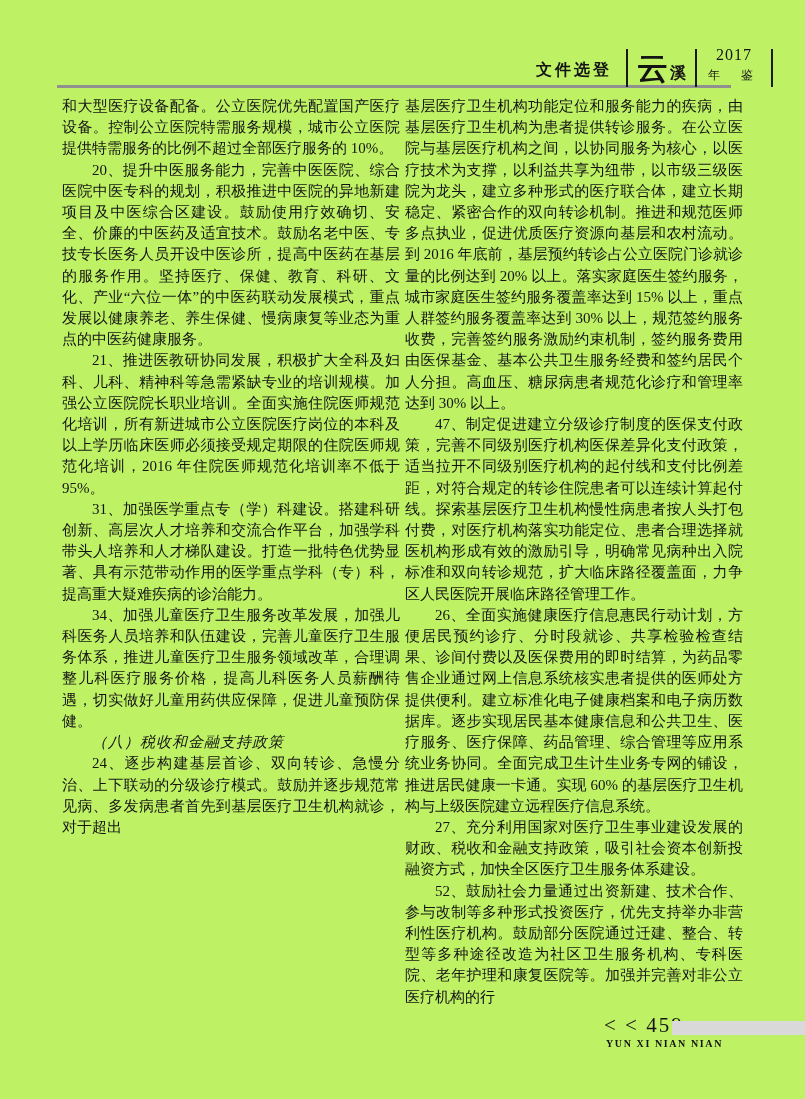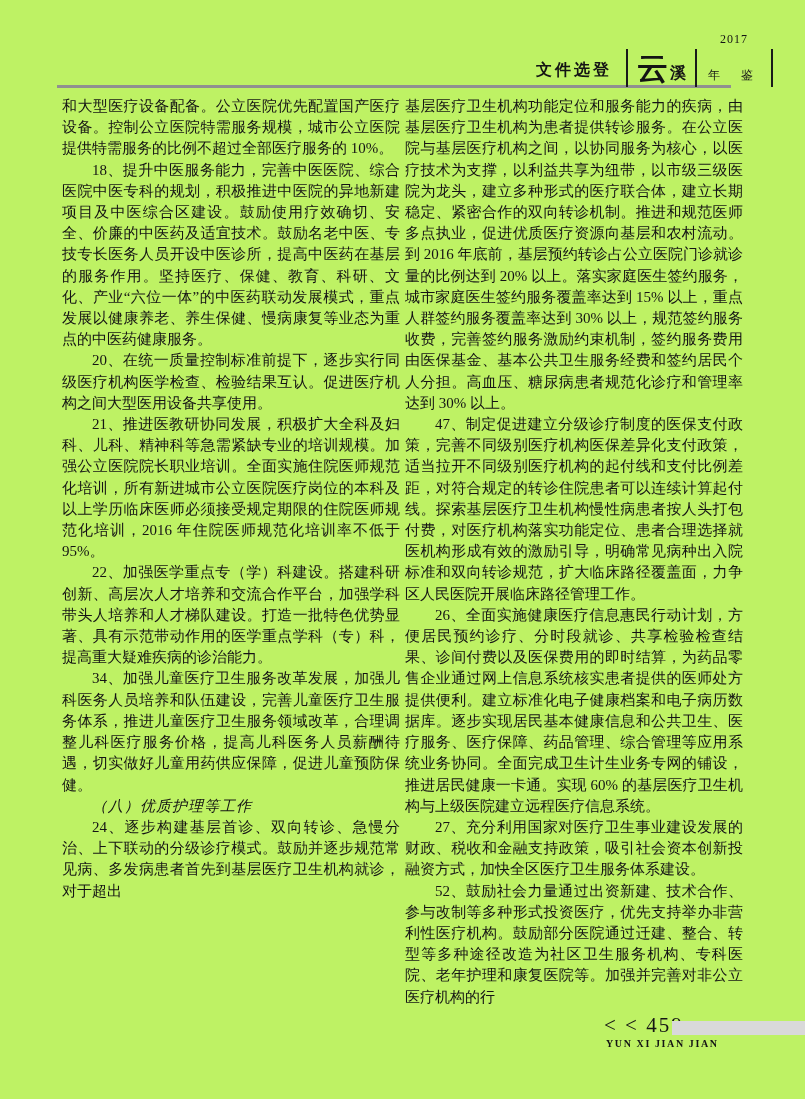--- a/index.html
+++ b/index.html
@@ -27,22 +27,22 @@
     padding-bottom: 6px; margin-right: 14px; white-space: nowrap;
   }
   .vbar { width: 2px; height: 38px; background: #1a1a1a; align-self: flex-end; }
   .brand { display: flex; align-items: flex-end; margin: 0 9px; padding-bottom: 3px; }
   .brand-large { font-size: 31px; font-weight: bold; line-height: 1; }
   .brand-small { font-size: 16px; font-weight: bold; margin-left: 2px; }
   .year-block {
     display: flex; flex-direction: column; align-items: center;
     margin: 0 9px; padding-bottom: 3px;
   }
-  .year { font-size: 12px; line-height: 1.1; letter-spacing: 1px; }
-  .yearbook { font-size: 12px; letter-spacing: 9px; margin-top: 21px; text-indent: 9px; direction: rtl; }
+  .year { font-size: 16px; line-height: 1.1; letter-spacing: 1px; }
+  .yearbook { font-size: 12px; letter-spacing: 9px; margin-top: 3px; text-indent: 9px; direction: rtl; }
   .yearbook { direction: ltr; text-indent: 0; padding-left: 2px; }
 
   
   .columns {
     position: absolute; left: 62px; top: 96px; width: 687px;
     display: flex; gap: 5px;
   }
   .col {
     width: 338px;
     font-size: 15px; line-height: 21.2px;
@@ -88,35 +88,34 @@
     <span class="year-block">
       <span class="year">2017</span>
       <span class="yearbook">年 鉴</span>
     </span>
     <span class="vbar"></span>
   </div>
 
   <main class="columns">
     <section class="col">
       <p class="cont">和大型医疗设备配备。公立医院优先配置国产医疗设备。控制公立医院特需服务规模，城市公立医院提供特需服务的比例不超过全部医疗服务的 10%。</p>
-      <p>18、提升中医服务能力，完善中医医院、综合医院中医专科的规划，积极推进中医院的异地新建项目及中医综合区建设。鼓励使用疗效确切、安全、价廉的中医药及适宜技术。鼓励名老中医、专技专长医务人员开设中医诊所，提高中医药在基层的服务作用。坚持医疗、保健、教育、科研、文化、产业“六位一体”的中医药联动发展模式，重点发展以健康养老、养生保健、慢病康复等业态为重点的中医药健康服务。</p>
-      <p>20、在统一质量控制标准前提下，逐步实行同级医疗机构医学检查、检验结果互认。促进医疗机构之间大型医用设备共享使用。</p>
+      <p>20、提升中医服务能力，完善中医医院、综合医院中医专科的规划，积极推进中医院的异地新建项目及中医综合区建设。鼓励使用疗效确切、安全、价廉的中医药及适宜技术。鼓励名老中医、专技专长医务人员开设中医诊所，提高中医药在基层的服务作用。坚持医疗、保健、教育、科研、文化、产业“六位一体”的中医药联动发展模式，重点发展以健康养老、养生保健、慢病康复等业态为重点的中医药健康服务。</p>
       <p>21、推进医教研协同发展，积极扩大全科及妇科、儿科、精神科等急需紧缺专业的培训规模。加强公立医院院长职业培训。全面实施住院医师规范化培训，所有新进城市公立医院医疗岗位的本科及以上学历临床医师必须接受规定期限的住院医师规范化培训，2016 年住院医师规范化培训率不低于 95%。</p>
-      <p>22、加强医学重点专（学）科建设。搭建科研创新、高层次人才培养和交流合作平台，加强学科带头人培养和人才梯队建设。打造一批特色优势显著、具有示范带动作用的医学重点学科（专）科，提高重大疑难疾病的诊治能力。</p>
+      <p>31、加强医学重点专（学）科建设。搭建科研创新、高层次人才培养和交流合作平台，加强学科带头人培养和人才梯队建设。打造一批特色优势显著、具有示范带动作用的医学重点学科（专）科，提高重大疑难疾病的诊治能力。</p>
       <p>34、加强儿童医疗卫生服务改革发展，加强儿科医务人员培养和队伍建设，完善儿童医疗卫生服务体系，推进儿童医疗卫生服务领域改革，合理调整儿科医疗服务价格，提高儿科医务人员薪酬待遇，切实做好儿童用药供应保障，促进儿童预防保健。</p>
-      <p class="subhead">（八）优质护理等工作</p>
+      <p class="subhead">（八）税收和金融支持政策</p>
       <p>24、逐步构建基层首诊、双向转诊、急慢分治、上下联动的分级诊疗模式。鼓励并逐步规范常见病、多发病患者首先到基层医疗卫生机构就诊，对于超出</p>
     </section>
 
     <section class="col">
       <p class="cont">基层医疗卫生机构功能定位和服务能力的疾病，由基层医疗卫生机构为患者提供转诊服务。在公立医院与基层医疗机构之间，以协同服务为核心，以医疗技术为支撑，以利益共享为纽带，以市级三级医院为龙头，建立多种形式的医疗联合体，建立长期稳定、紧密合作的双向转诊机制。推进和规范医师多点执业，促进优质医疗资源向基层和农村流动。到 2016 年底前，基层预约转诊占公立医院门诊就诊量的比例达到 20% 以上。落实家庭医生签约服务，城市家庭医生签约服务覆盖率达到 15% 以上，重点人群签约服务覆盖率达到 30% 以上，规范签约服务收费，完善签约服务激励约束机制，签约服务费用由医保基金、基本公共卫生服务经费和签约居民个人分担。高血压、糖尿病患者规范化诊疗和管理率达到 30% 以上。</p>
       <p>47、制定促进建立分级诊疗制度的医保支付政策，完善不同级别医疗机构医保差异化支付政策，适当拉开不同级别医疗机构的起付线和支付比例差距，对符合规定的转诊住院患者可以连续计算起付线。探索基层医疗卫生机构慢性病患者按人头打包付费，对医疗机构落实功能定位、患者合理选择就医机构形成有效的激励引导，明确常见病种出入院标准和双向转诊规范，扩大临床路径覆盖面，力争区人民医院开展临床路径管理工作。</p>
       <p>26、全面实施健康医疗信息惠民行动计划，方便居民预约诊疗、分时段就诊、共享检验检查结果、诊间付费以及医保费用的即时结算，为药品零售企业通过网上信息系统核实患者提供的医师处方提供便利。建立标准化电子健康档案和电子病历数据库。逐步实现居民基本健康信息和公共卫生、医疗服务、医疗保障、药品管理、综合管理等应用系统业务协同。全面完成卫生计生业务专网的铺设，推进居民健康一卡通。实现 60% 的基层医疗卫生机构与上级医院建立远程医疗信息系统。</p>
       <p>27、充分利用国家对医疗卫生事业建设发展的财政、税收和金融支持政策，吸引社会资本创新投融资方式，加快全区医疗卫生服务体系建设。</p>
       <p>52、鼓励社会力量通过出资新建、技术合作、参与改制等多种形式投资医疗，优先支持举办非营利性医疗机构。鼓励部分医院通过迁建、整合、转型等多种途径改造为社区卫生服务机构、专科医院、老年护理和康复医院等。加强并完善对非公立医疗机构的行</p>
     </section>
   </main>
 
   <span class="pageno">&lt; &lt; 459</span>
   <span class="footer-bar"></span>
-  <span class="romanized">YUN XI JIAN JIAN</span>
+  <span class="romanized">YUN XI NIAN NIAN</span>
 
 </div>
 
 </body></html>

